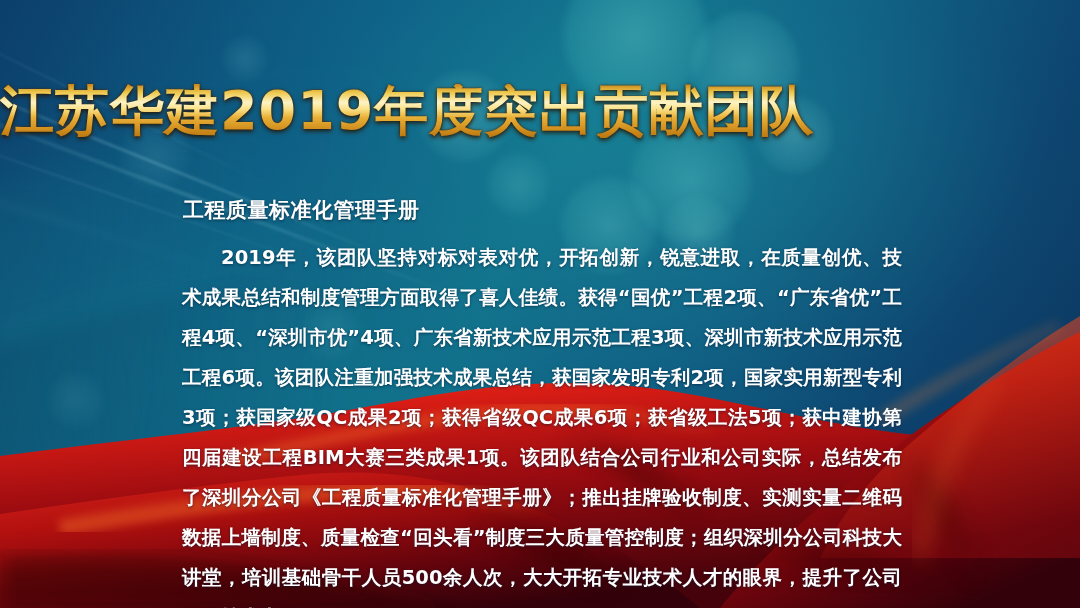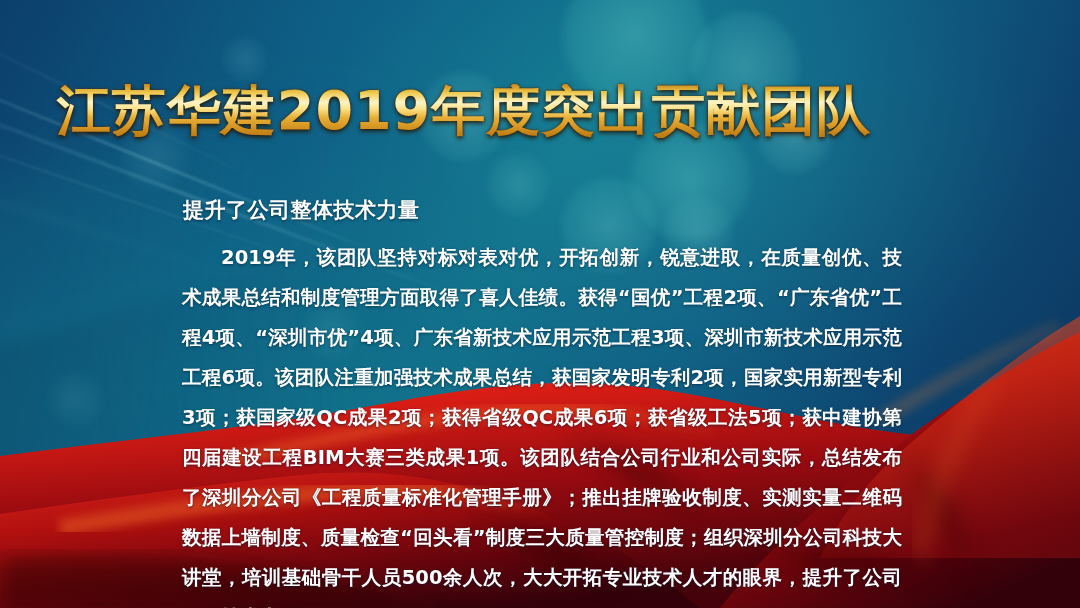--- a/index.html
+++ b/index.html
@@ -69,21 +69,21 @@
   
   .silk { position:absolute; left:0; bottom:0; width:1080px; height:300px; pointer-events:none; }
 
   
   .content { position:absolute; left:0; top:0; width:1080px; height:608px; }
 
   .main-title {
     position:absolute;
     left:0; top:84px;
     width:928px;
-    text-align:center;
+    text-align:left;
     font-family:"DejaVu Sans", sans-serif;
     font-size:54px;
     font-weight:bold;
     letter-spacing:1px;
     line-height:1;
     background:linear-gradient(180deg,
         #c98518 0%,
         #eec94e 16%,
         #fdf3c4 34%,
         #fbe28a 46%,
@@ -243,18 +243,18 @@
     <path d="M900,150 C940,190 970,240 990,300" stroke="url(#foldSh)" stroke-width="28" fill="none" filter="url(#soft2)" opacity="0.55"></path>
 
     <path d="M1000,70 C960,120 930,180 920,250" stroke="url(#foldHi)" stroke-width="20" fill="none" filter="url(#soft2)" opacity="0.28"></path>
 
     <path d="M0,250 C120,242 240,250 330,272 C400,288 440,296 470,300 L0,300 Z" fill="rgba(40,0,8,0.45)" filter="url(#soft2)"></path>
   </svg>
 
   <div class="content">
     <div class="main-title">江苏华建2019年度突出贡献团队</div>
 
-    <div class="sub-title">提升了公司整体技术力量</div>
+    <div class="sub-title">工程质量标准化管理手册</div>
 
     <div class="body-text">2019年，该团队坚持对标对表对优，开拓创新，锐意进取，在质量创优、技术成果总结和制度管理方面取得了喜人佳绩。获得“国优”工程2项、“广东省优”工程4项、“深圳市优”4项、广东省新技术应用示范工程3项、深圳市新技术应用示范工程6项。该团队注重加强技术成果总结，获国家发明专利2项，国家实用新型专利3项；获国家级QC成果2项；获得省级QC成果6项；获省级工法5项；获中建协第四届建设工程BIM大赛三类成果1项。该团队结合公司行业和公司实际，总结发布了深圳分公司《工程质量标准化管理手册》；推出挂牌验收制度、实测实量二维码数据上墙制度、质量检查“回头看”制度三大质量管控制度；组织深圳分公司科技大讲堂，培训基础骨干人员500余人次，大大开拓专业技术人才的眼界，提升了公司整体技术力量。</div>
   </div>
 
 </div>
 
 </body></html>

